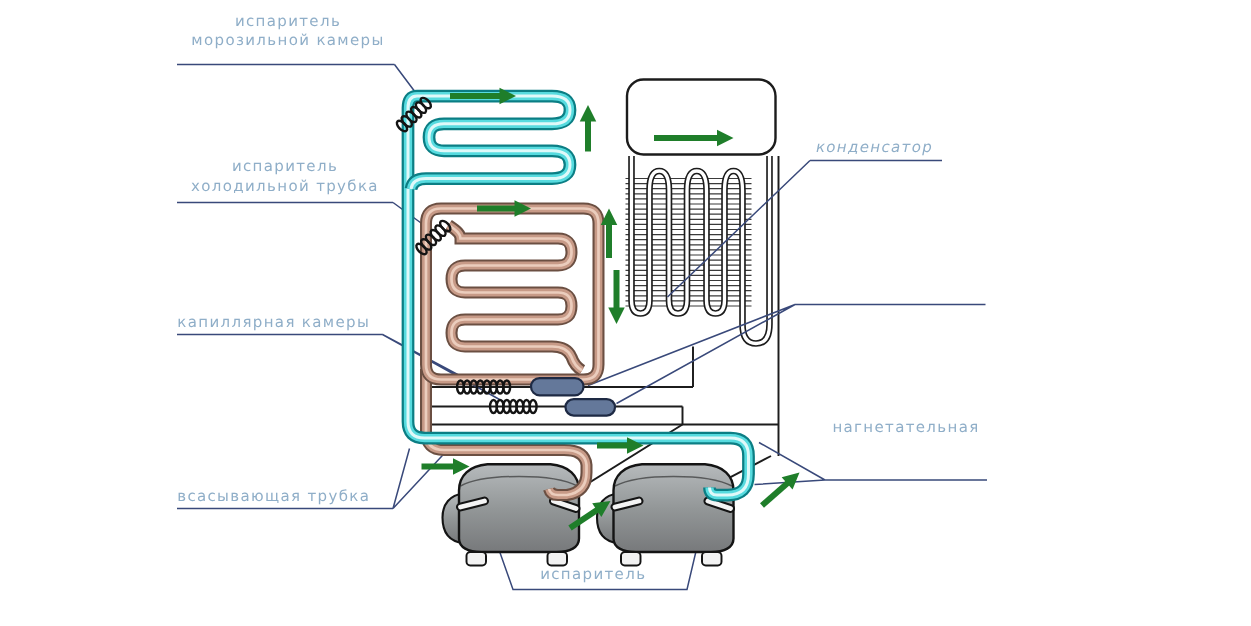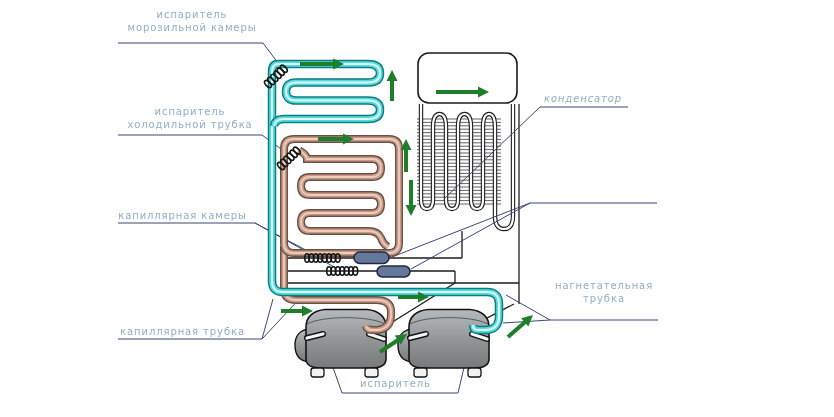--- a/index.html
+++ b/index.html
@@ -224,26 +224,25 @@
   <span>морозильной камеры</span>
 </div>
 <div class="lbl" style="left:110px;top:106px;width:160px;">
   <span>испаритель</span>
   <span>холодильной трубка</span>
 </div>
 <div class="lbl" style="left:105px;top:210px;width:155px;">
   <span>капиллярная камеры</span>
 </div>
 <div class="lbl" style="left:100px;top:326px;width:165px;">
-  <span>капиллярная трубка</span>
+  <span>всасывающая трубка</span>
 </div>
 <div class="lbl" style="left:533px;top:93px;width:100px;font-style:italic;">
   <span>конденсатор</span>
 </div>
 <div class="lbl" style="left:544px;top:280px;width:120px;">
   <span>нагнетательная</span>
-  <span>трубка</span>
 </div>
 <div class="lbl" style="left:348px;top:378px;width:95px;">
   <span>испаритель</span>
 </div>
 
 </div>
 
 </body></html>

